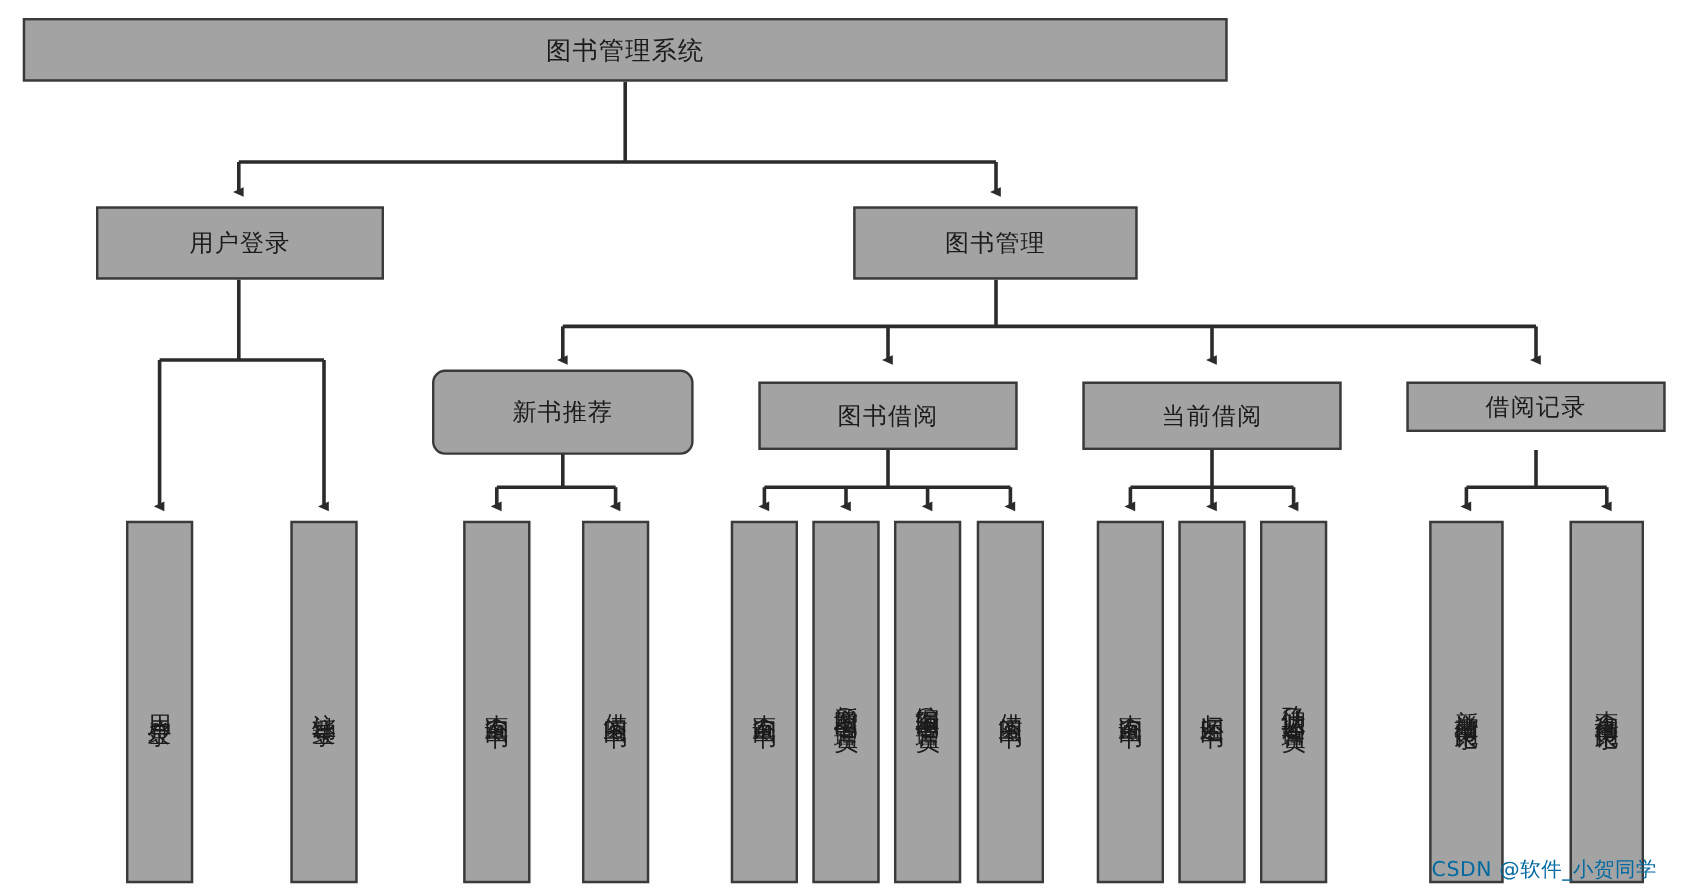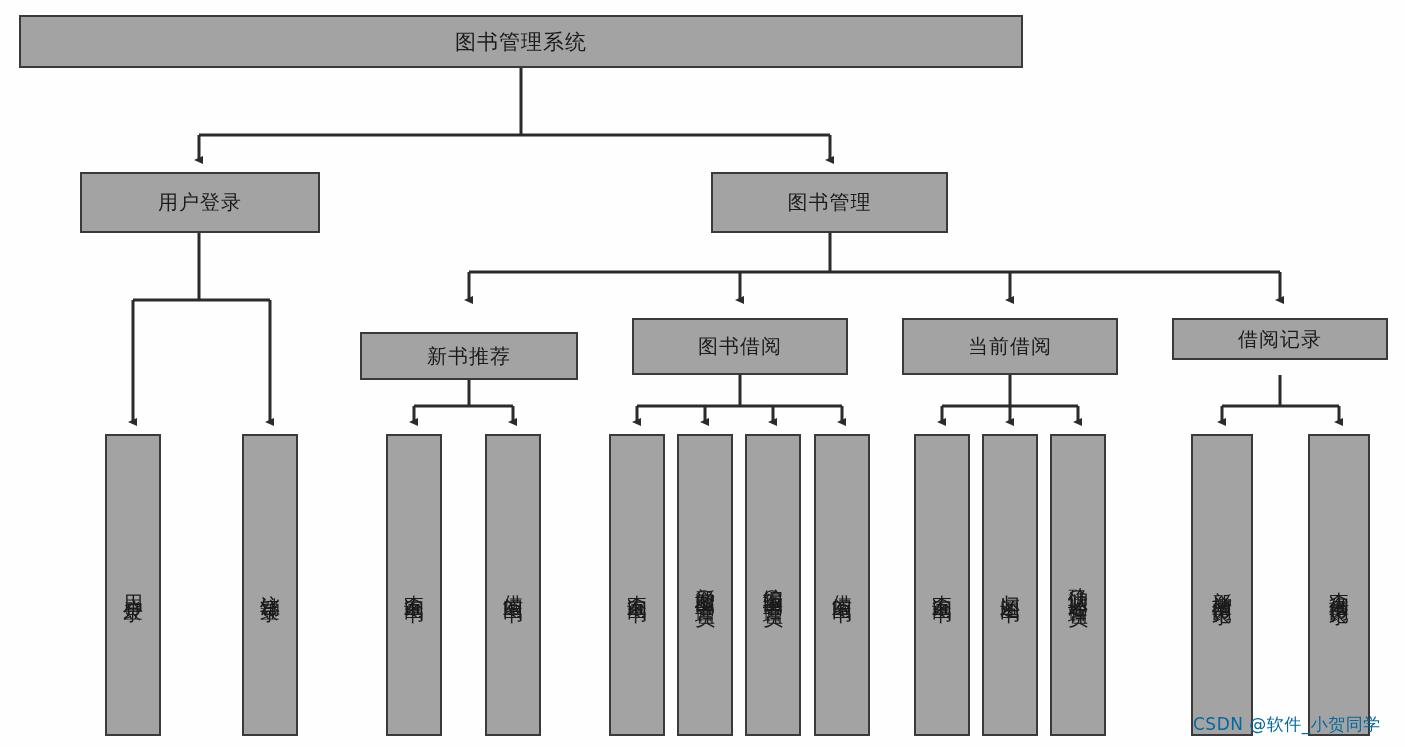--- a/index.html
+++ b/index.html
@@ -129,21 +129,21 @@
     <span class="htext">图书管理系统</span>
   </div>
 
   <div class="node level1" style="left:80px; top:172px; width:240px; height:61px;">
     <span class="htext">用户登录</span>
   </div>
   <div class="node level1" style="left:711px; top:172px; width:237px; height:61px;">
     <span class="htext">图书管理</span>
   </div>
 
-  <div class="node level2" style="left:360px; top:332px; width:218px; height:48px;">
+  <div class="node level2" style="left:360px; top:308px; width:218px; height:71px;border-radius:11px;">
     <span class="htext">新书推荐</span>
   </div>
   <div class="node level2" style="left:632px; top:318px; width:216px; height:57px;">
     <span class="htext">图书借阅</span>
   </div>
   <div class="node level2" style="left:902px; top:318px; width:216px; height:57px;">
     <span class="htext">当前借阅</span>
   </div>
   <div class="node level2" style="left:1172px; top:318px; width:216px; height:42px;">
     <span class="htext">借阅记录</span>

